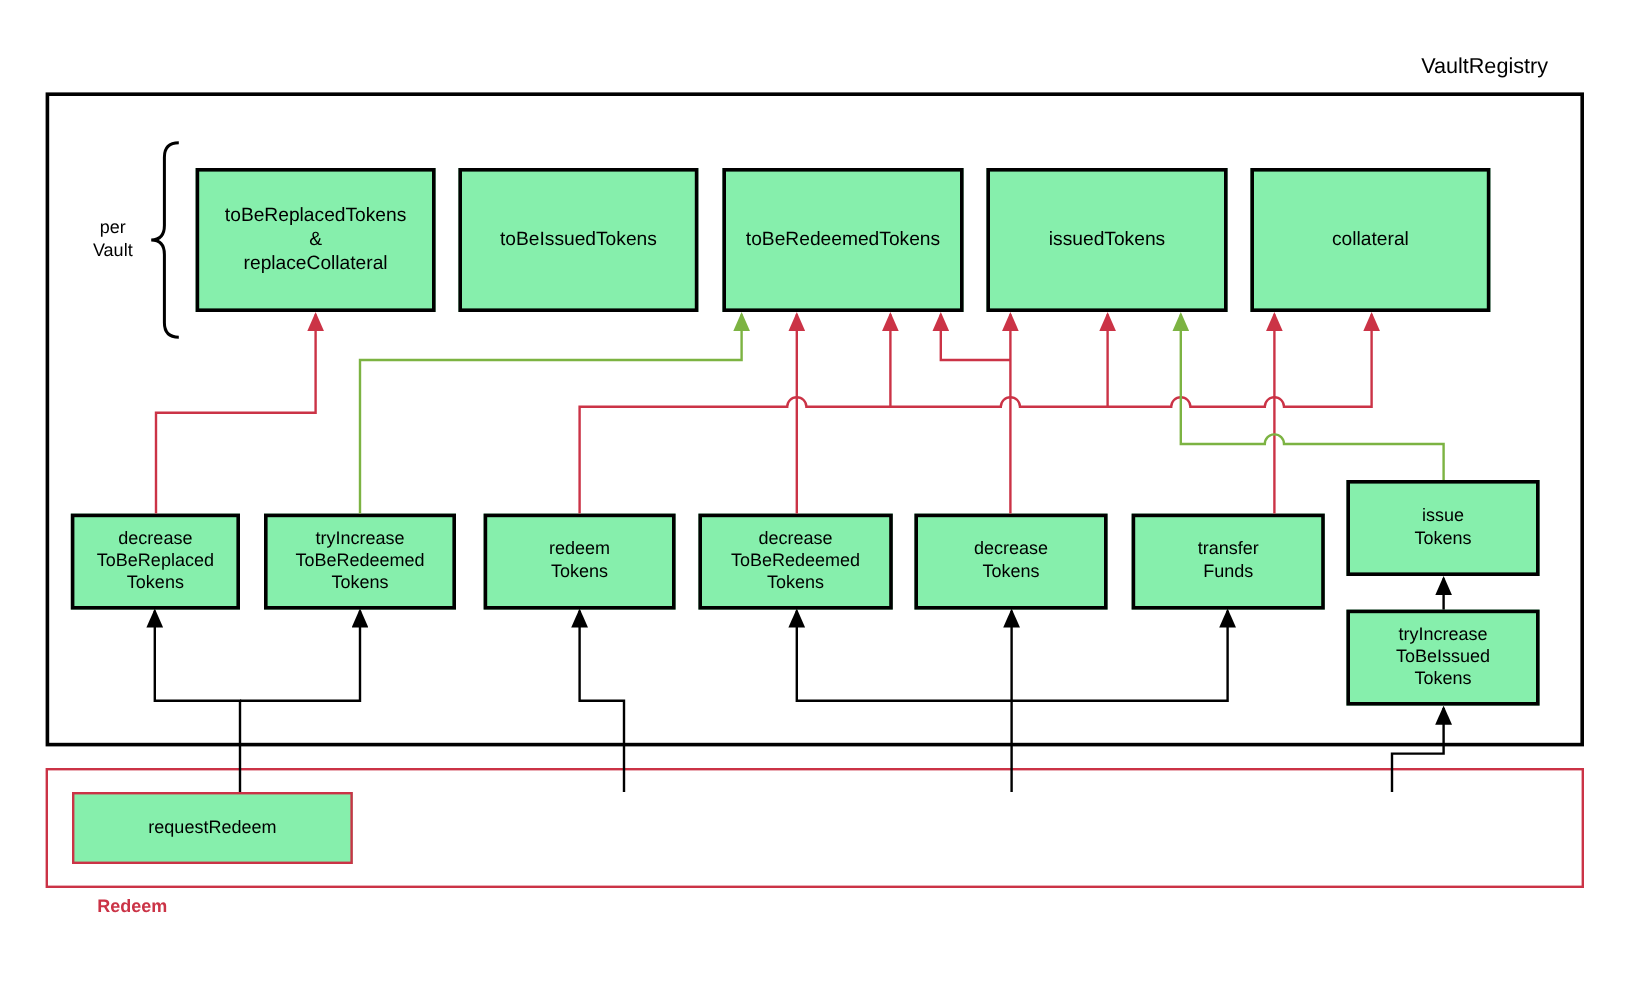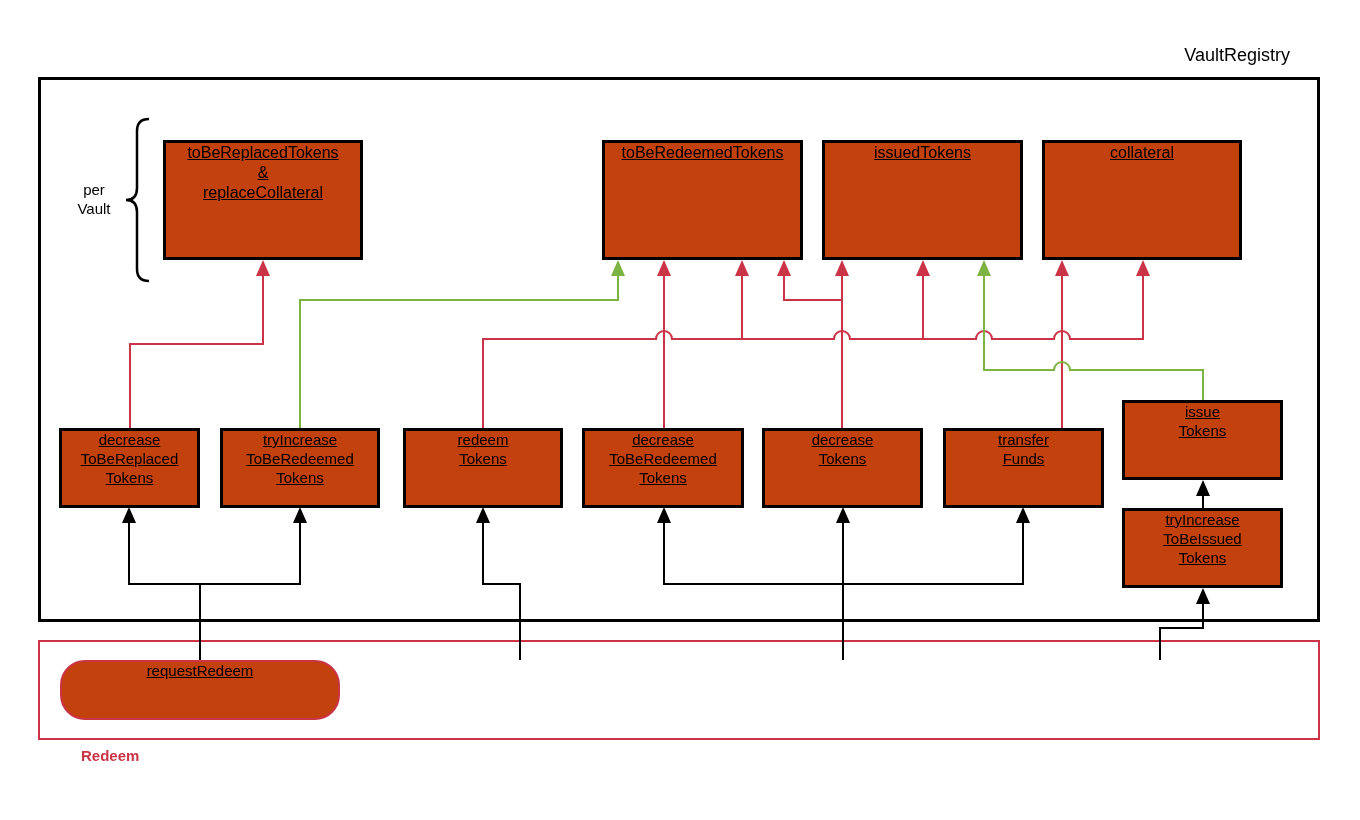--- a/index.html
+++ b/index.html
@@ -6,22 +6,22 @@
   #stage {
     position:relative; width:1360px; height:820px; background:#ffffff;
     font-family:"Liberation Sans","DejaVu Sans",sans-serif; color:#000;
     overflow:hidden;
   }
   .rect { position:absolute; box-sizing:border-box; background:transparent; }
   #vault-registry-rect { left:38px; top:77px; width:1282px; height:545px; border:3px solid #000; }
   #redeem-rect { left:38px; top:640px; width:1282px; height:100px; border:2px solid #CB3346; }
 
   .box {
-    position:absolute; box-sizing:border-box; background:#c2410c;
-    display:flex; justify-content:center; text-align:center;text-decoration:underline;
+    position:absolute; box-sizing:border-box; background:#86efac;
+    display:flex; align-items:center; justify-content:center; text-align:center;
   }
   .box .lbl { white-space:pre-line; line-height:1.25; }
   .storage { border:3px solid #000; top:140px; height:120px; font-size:16px; }
   .func    { border:3px solid #000; top:428px; height:80px;  font-size:15px; }
   .ext     { border:2px solid #CB3346; top:660px; height:60px; font-size:15px; }
 
   #title {
     position:absolute; top:45px; left:1040px; width:250px;
     text-align:right; font-size:18px; font-weight:normal;
   }
@@ -44,20 +44,23 @@
   <div id="vault-registry-rect" class="rect"></div>
   <div id="redeem-rect" class="rect"></div>
 
   <div id="per-vault">per
 Vault</div>
 
   <div class="box storage" style="left:163px;width:200px;">
     <span class="lbl">toBeReplacedTokens
 &amp;
 replaceCollateral</span>
+  </div>
+  <div class="box storage" style="left:382px;width:200px;">
+    <span class="lbl">toBeIssuedTokens</span>
   </div>
   <div class="box storage" style="left:602px;width:201px;">
     <span class="lbl">toBeRedeemedTokens</span>
   </div>
   <div class="box storage" style="left:822px;width:201px;">
     <span class="lbl">issuedTokens</span>
   </div>
   <div class="box storage" style="left:1042px;width:200px;">
     <span class="lbl">collateral</span>
   </div>
@@ -92,21 +95,21 @@
   <div class="box func" style="left:1122px;width:161px;top:400px;">
     <span class="lbl">issue
 Tokens</span>
   </div>
   <div class="box func" style="left:1122px;width:161px;top:508px;">
     <span class="lbl">tryIncrease
 ToBeIssued
 Tokens</span>
   </div>
 
-  <div class="box ext" style="left:60px;width:280px;border-radius:25px;">
+  <div class="box ext" style="left:60px;width:234px;">
     <span class="lbl">requestRedeem</span>
   </div>
 
   <div id="redeem-label">Redeem</div>
 
   <svg id="wires" width="1360" height="820" viewBox="0 0 1360 820">
     <defs>
       <marker id="mBlack" viewBox="0 0 8 7" markerWidth="8" markerHeight="7" refX="7" refY="3.5" orient="auto" markerUnits="strokeWidth">
         <path d="M0 0 L8 3.5 L0 7 Z" fill="#000000"></path>
       </marker>

